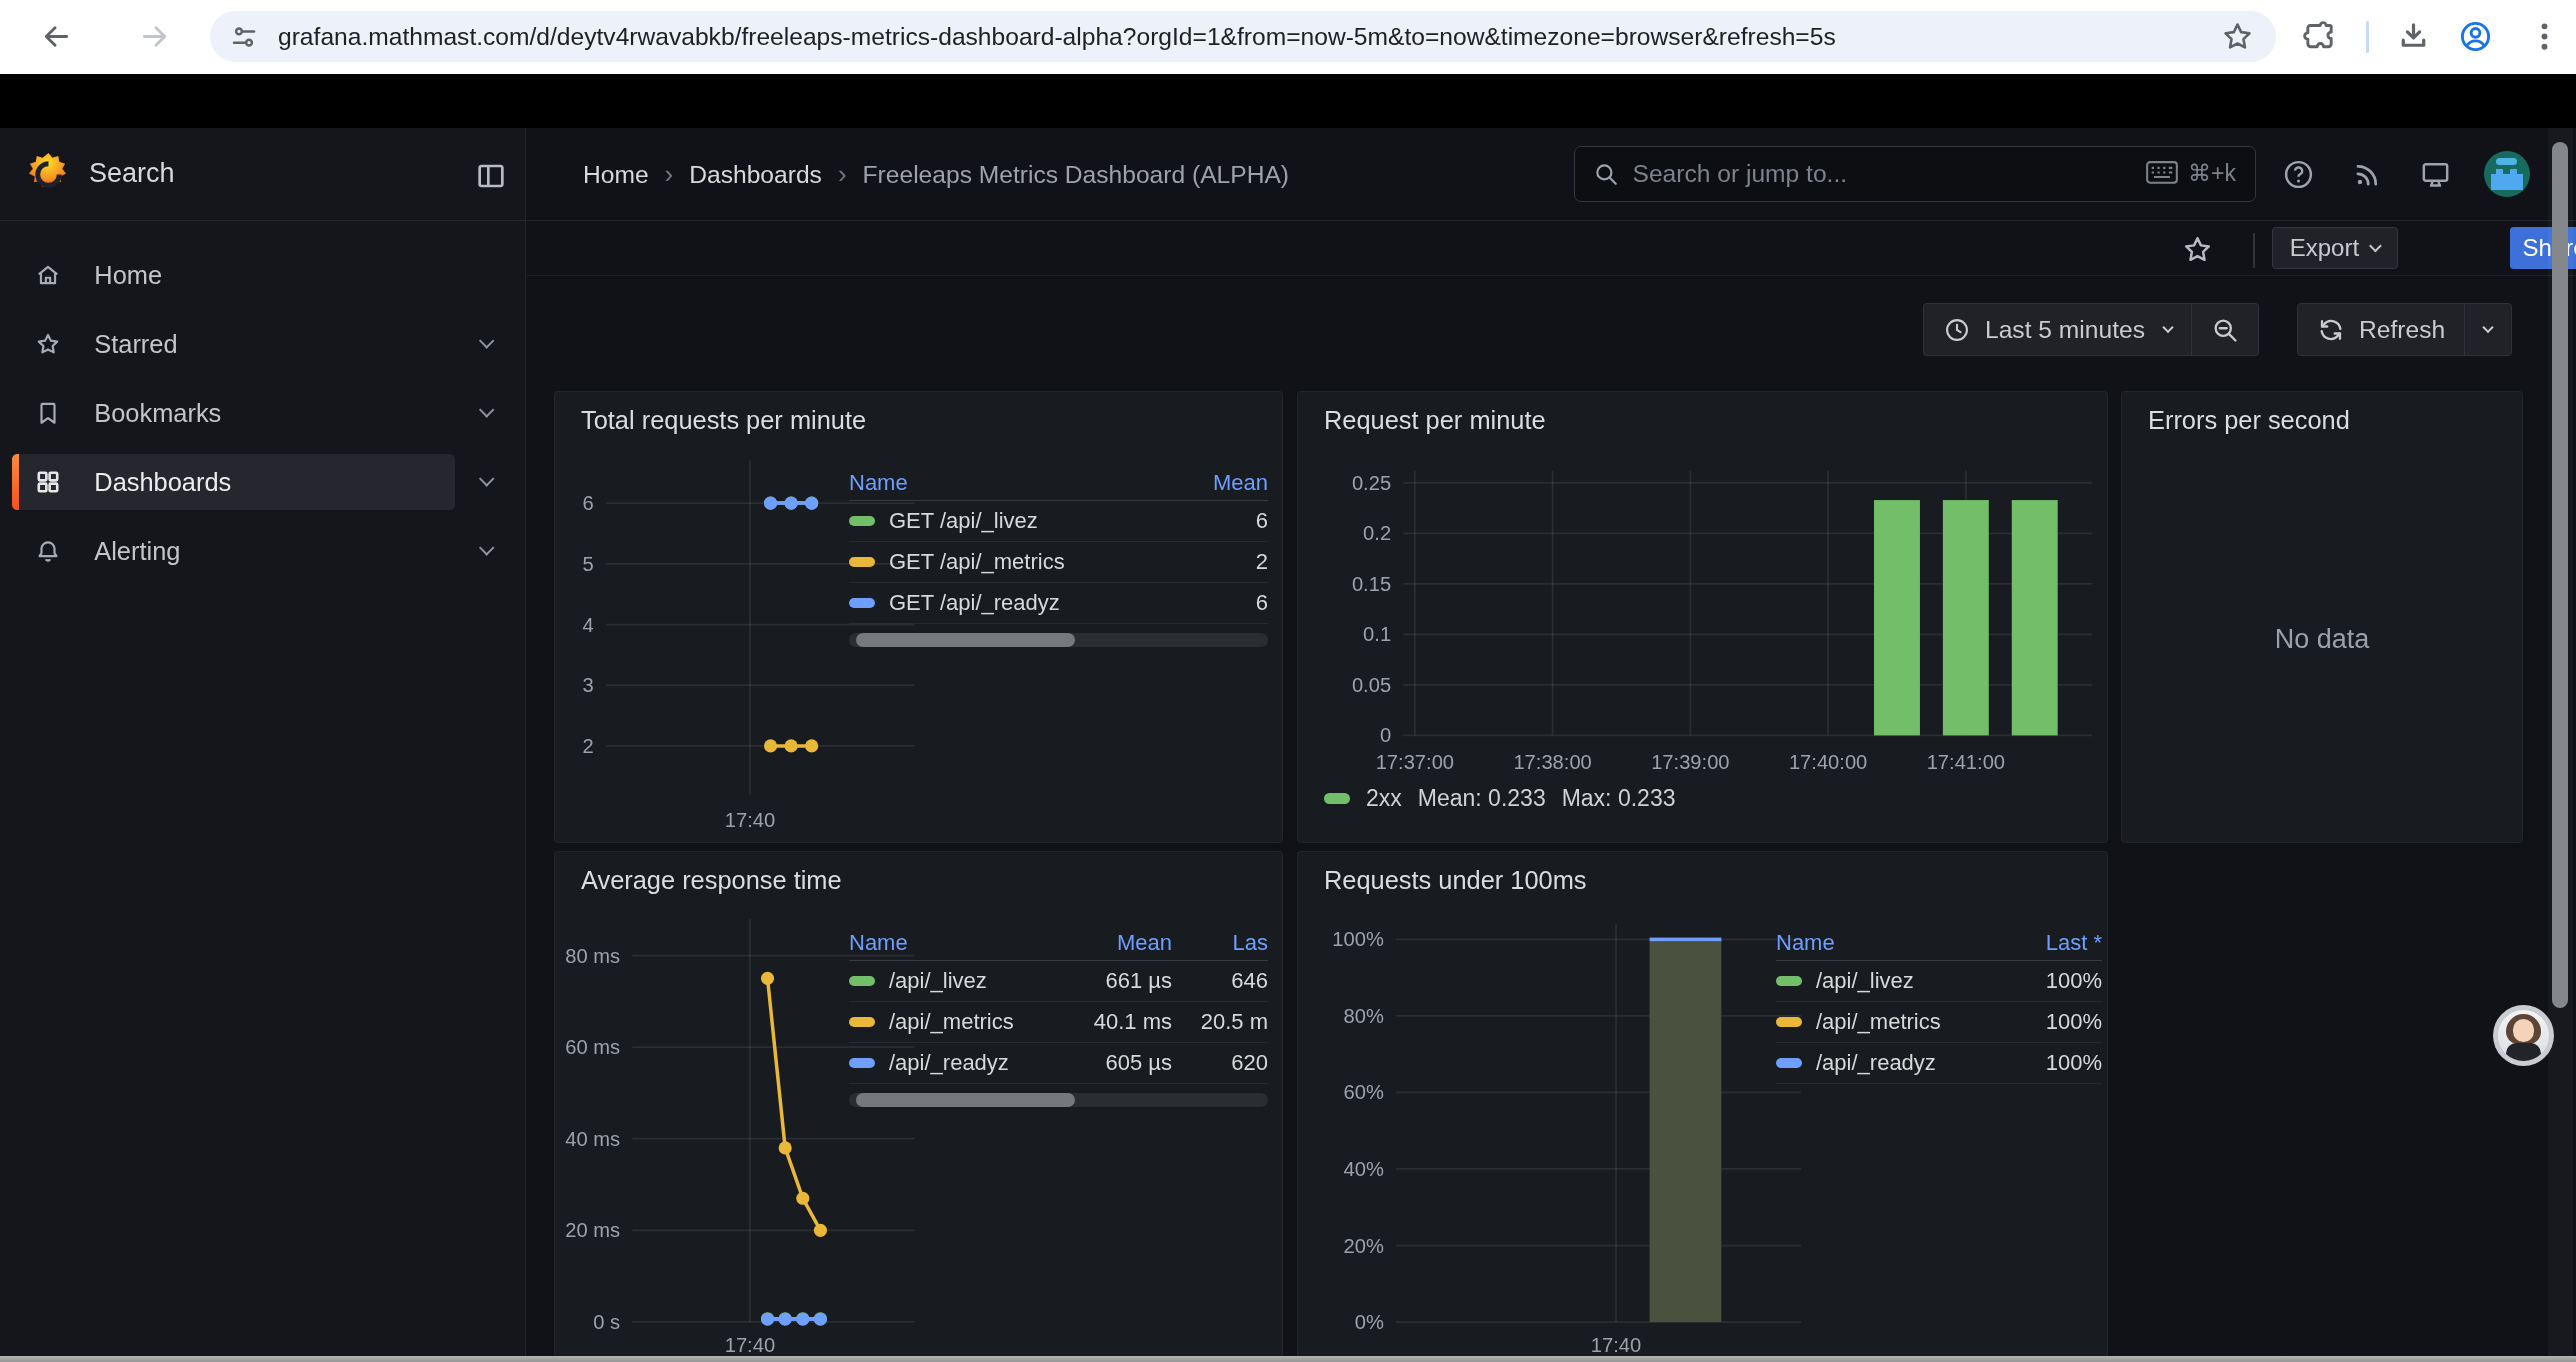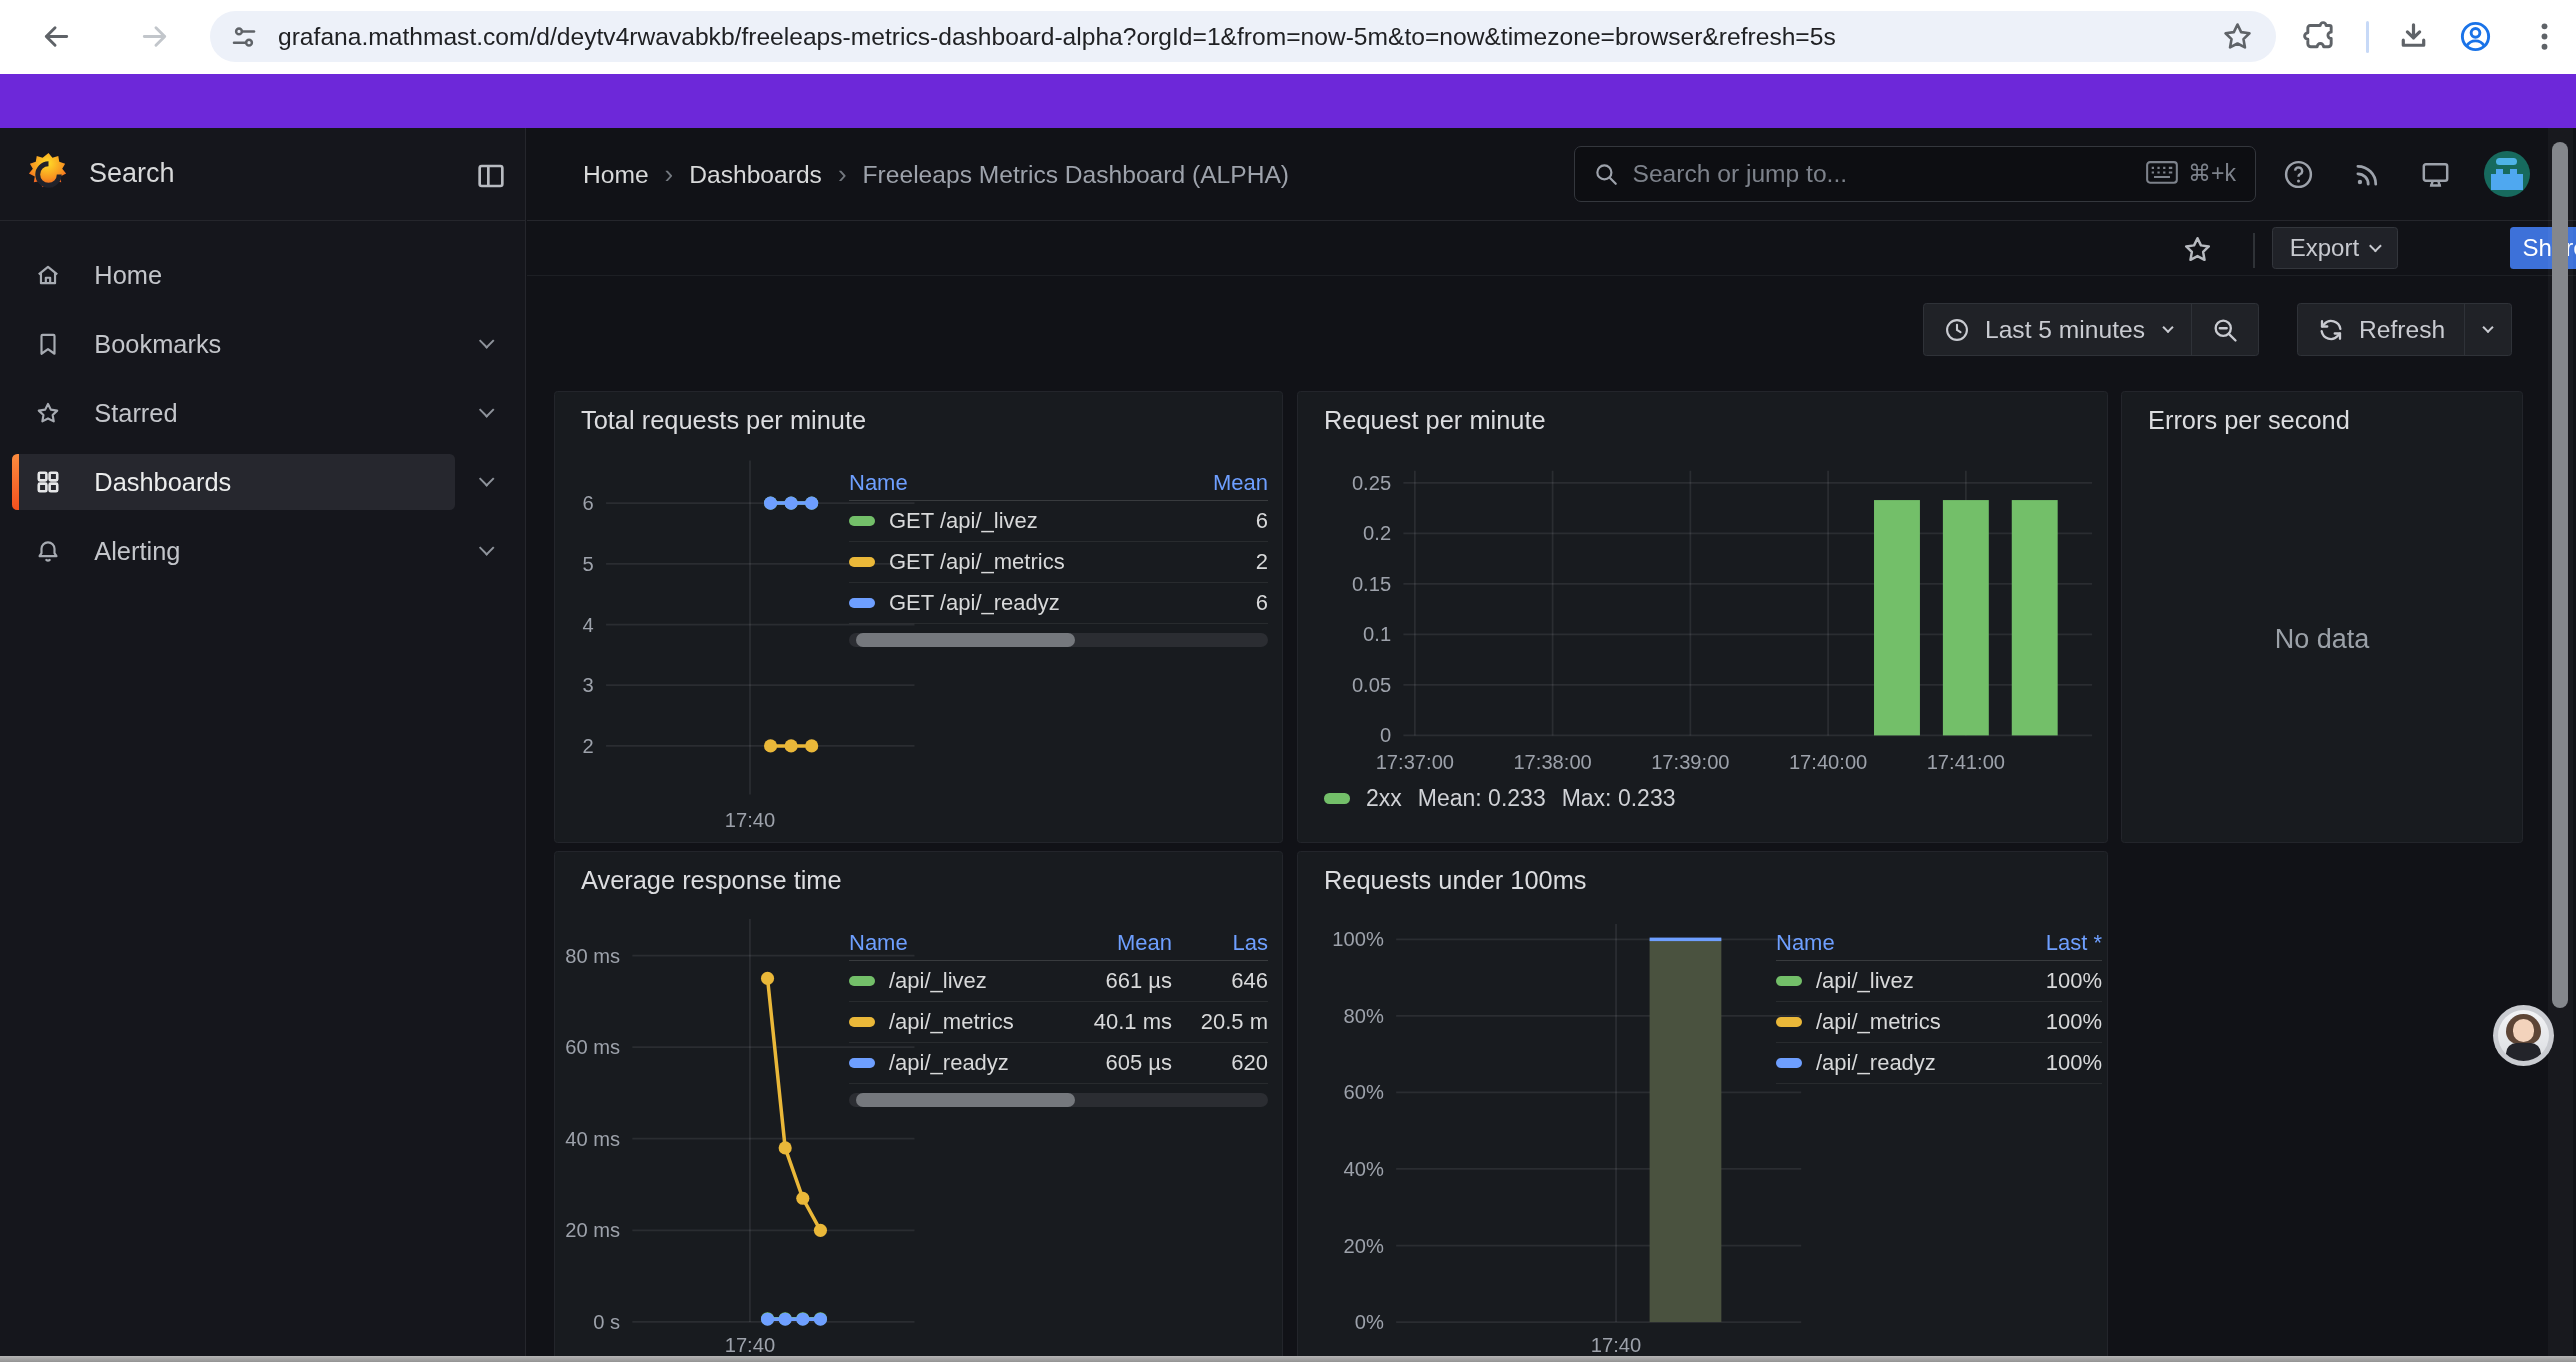--- a/index.html
+++ b/index.html
@@ -1,18 +1,18 @@
 <!DOCTYPE html>
 <html style="font-size:14px"><head>
 <meta charset="utf-8">
 <style>
   * { margin:0; padding:0; box-sizing:border-box; }
   html,body { background:#ffffff; }
   body { font-family:"Liberation Sans","DejaVu Sans",sans-serif; }
-  #screen { position:relative; width:2576px; height:1363px; overflow:hidden; background:#6d28d9; }
+  #screen { position:relative; width:2576px; height:1363px; overflow:hidden; background:#000000; }
 
   
   .browser-toolbar { position:absolute; left:0; top:0; width:2576px; height:74px; background:#ffffff; }
   .nav-ico { position:absolute; top:19px; width:35px; height:35px; color:#5f6368; }
   .nav-ico svg { width:35px; height:35px; }
   .url-pill { position:absolute; left:210px; top:11.4px; width:2066px; height:51px; border-radius:25.4px; background:#edf1f9; display:flex; align-items:center; }
   .url-pill .tune { margin-left:19px; width:30px; height:30px; color:#5f6368; flex:none; }
   .url-text { flex:1; margin-left:19px; border:none; outline:none; background:transparent; font-size:24.6px; color:#202124; font-family:inherit; }
   .url-star { width:35px; height:35px; color:#5f6368; margin-right:21px; flex:none; }
   .tb-right { position:absolute; top:19px; width:35px; height:35px; color:#5f6368; }
@@ -205,31 +205,31 @@
             <span class="s-ico"><svg viewBox="0 0 24 24" fill="none" stroke="currentColor" stroke-width="2" stroke-linejoin="round">
                 <path d="M3.5 11.5L12 4.5l8.5 7"></path>
                 <path d="M5.5 10v9.5h13V10"></path>
                 <path d="M10 19.5v-5h4v5"></path>
               </svg></span>
             <span class="s-label">Home</span>
           </div>
           <div class="side-item">
             <span class="row-bg"></span>
             <span class="s-ico"><svg viewBox="0 0 24 24" fill="none" stroke="currentColor" stroke-width="2" stroke-linejoin="round">
+                <path d="M12 3.6l2.6 5.3 5.9.9-4.2 4.1 1 5.8L12 17l-5.2 2.7 1-5.8-4.3-4.1 5.9-.9z"></path>
+              </svg></span>
+            <span class="s-label">Starred</span>
+            <span class="chev"></span>
+          </div>
+          <div class="side-item">
+            <span class="row-bg"></span>
+            <span class="s-ico"><svg viewBox="0 0 24 24" fill="none" stroke="currentColor" stroke-width="2" stroke-linejoin="round">
                 <path d="M7 3.5h10a1 1 0 0 1 1 1V21l-6-4.2L6 21V4.5a1 1 0 0 1 1-1z"></path>
               </svg></span>
             <span class="s-label">Bookmarks</span>
-            <span class="chev"></span>
-          </div>
-          <div class="side-item">
-            <span class="row-bg"></span>
-            <span class="s-ico"><svg viewBox="0 0 24 24" fill="none" stroke="currentColor" stroke-width="2" stroke-linejoin="round">
-                <path d="M12 3.6l2.6 5.3 5.9.9-4.2 4.1 1 5.8L12 17l-5.2 2.7 1-5.8-4.3-4.1 5.9-.9z"></path>
-              </svg></span>
-            <span class="s-label">Starred</span>
             <span class="chev"></span>
           </div>
           <div class="side-item selected">
             <span class="row-bg"></span>
             <span class="s-ico"><svg viewBox="0 0 24 24" fill="none" stroke="currentColor" stroke-width="2.4">
                 <rect x="3.5" y="3.5" width="7" height="7" rx="1"></rect>
                 <rect x="13.5" y="3.5" width="7" height="7" rx="1"></rect>
                 <rect x="3.5" y="13.5" width="7" height="7" rx="1"></rect>
                 <rect x="13.5" y="13.5" width="7" height="7" rx="1"></rect>
               </svg></span>

